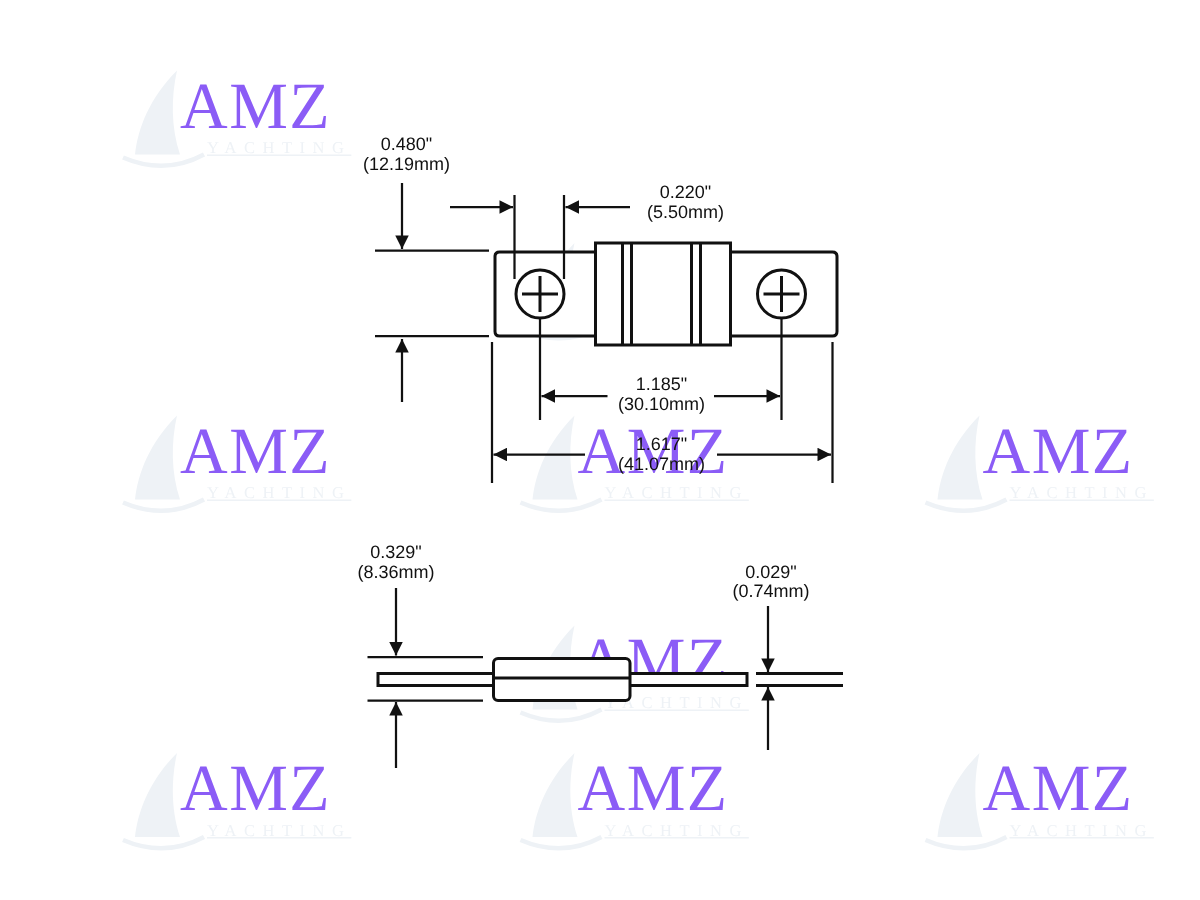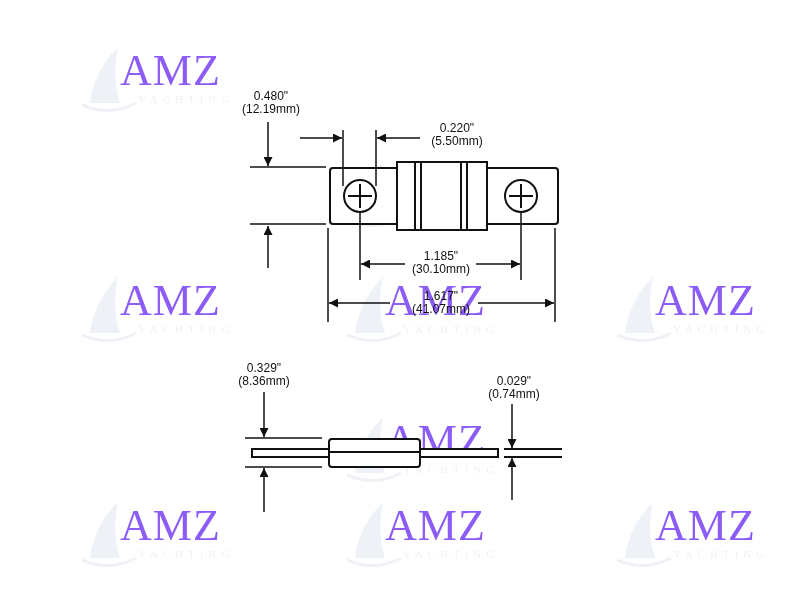--- a/index.html
+++ b/index.html
@@ -1,20 +1,20 @@
 <!DOCTYPE html>
 <html><head>
   <meta charset="utf-8">
   <style>
     html, body { margin: 0; padding: 0; background: #ffffff; }
     body { width: 800px; height: 600px; position: relative; overflow: hidden; font-family: "Liberation Sans", sans-serif; }
     .canvas { position: absolute; left: 0; top: 0; width: 800px; height: 600px; }
     .wm { position: absolute; width: 150px; height: 70px; }
     .wm .wm-amz { position: absolute; left: 40px; top: 0px; font-family: "Liberation Serif", serif; font-size: 44px; color: #8b5cf6; letter-spacing: 1px; }
-    .wm .wm-yacht { position: absolute; left: 58px; top: 48px; font-family: "Liberation Serif", serif; font-size: 11px; color: #eef2f6; letter-spacing: 5px; }
+    .wm .wm-yacht { position: absolute; left: 58px; top: 48px; font-family: "Liberation Serif", serif; font-size: 11px; color: #eef2f6; letter-spacing: 5px; text-decoration: underline; }
     .wm svg { position: absolute; left: 0; top: 0; }
     .dim { position: absolute; text-align: center; font-size: 12px; line-height: 13px; color: #111; white-space: nowrap; }
   </style>
 </head>
 <body>
 
 <div class="canvas">
 
   <div>
     <div class="wm" style="left:80px;top:45px;">

